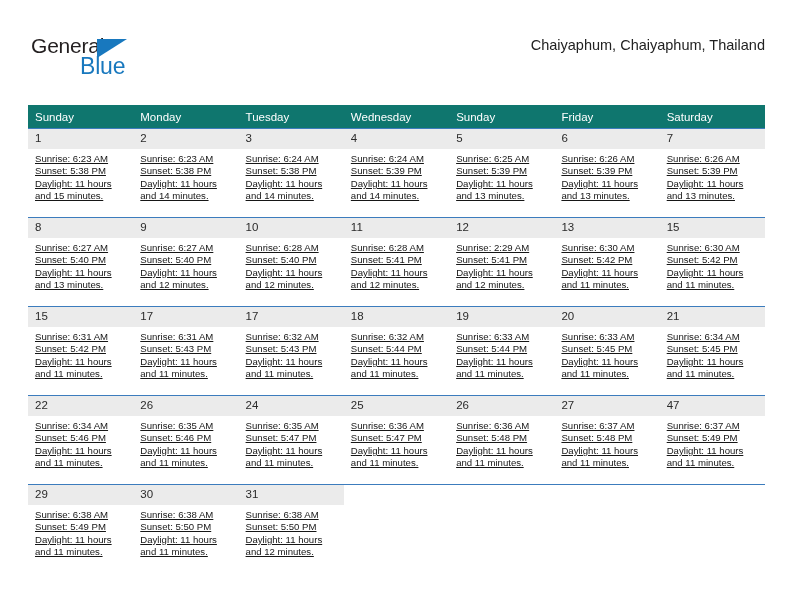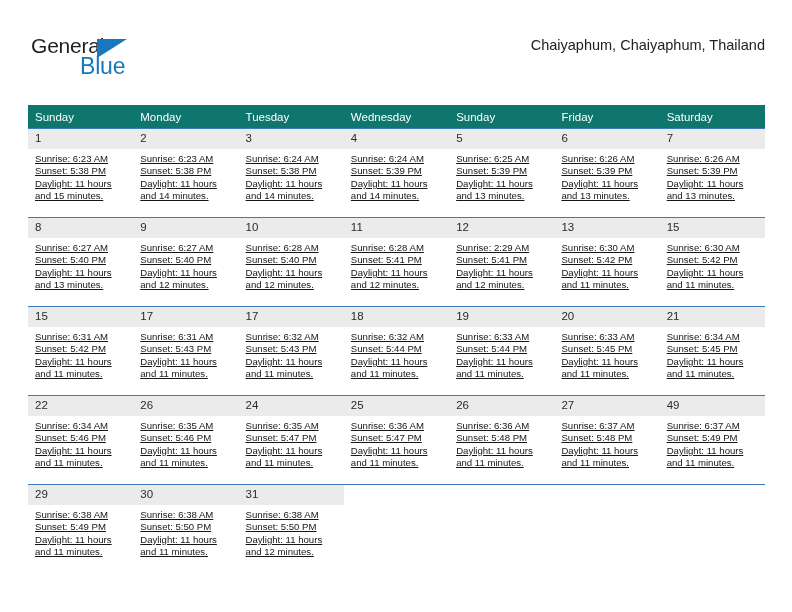--- a/index.html
+++ b/index.html
@@ -418,21 +418,21 @@
         <td>
           <div class="daynum">27</div>
           <div class="info">
             <div>Sunrise: 6:37 AM</div>
             <div>Sunset: 5:48 PM</div>
             <div>Daylight: 11 hours</div>
             <div>and 11 minutes.</div>
           </div>
         </td>
         <td>
-          <div class="daynum">49</div>
+          <div class="daynum">47</div>
           <div class="info">
             <div>Sunrise: 6:37 AM</div>
             <div>Sunset: 5:49 PM</div>
             <div>Daylight: 11 hours</div>
             <div>and 11 minutes.</div>
           </div>
         </td>
       </tr>
 
       <tr class="week-row">

